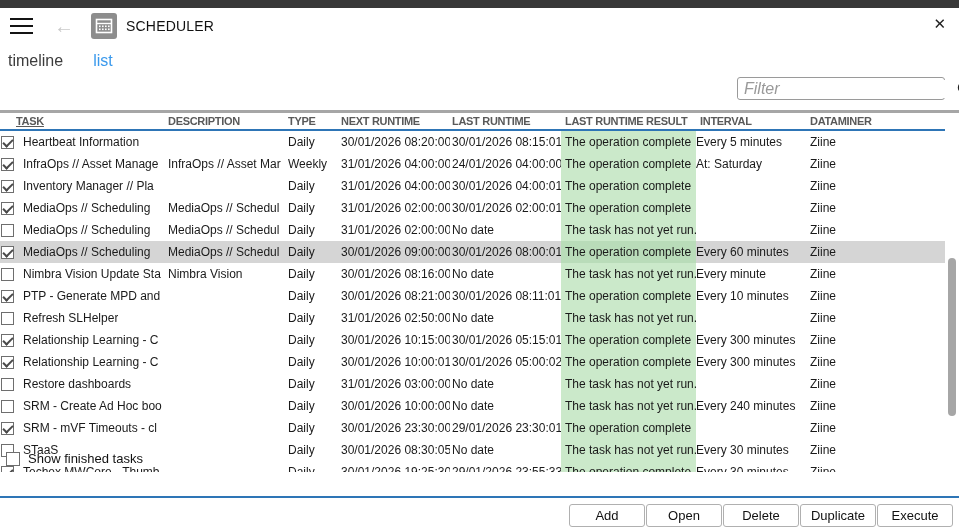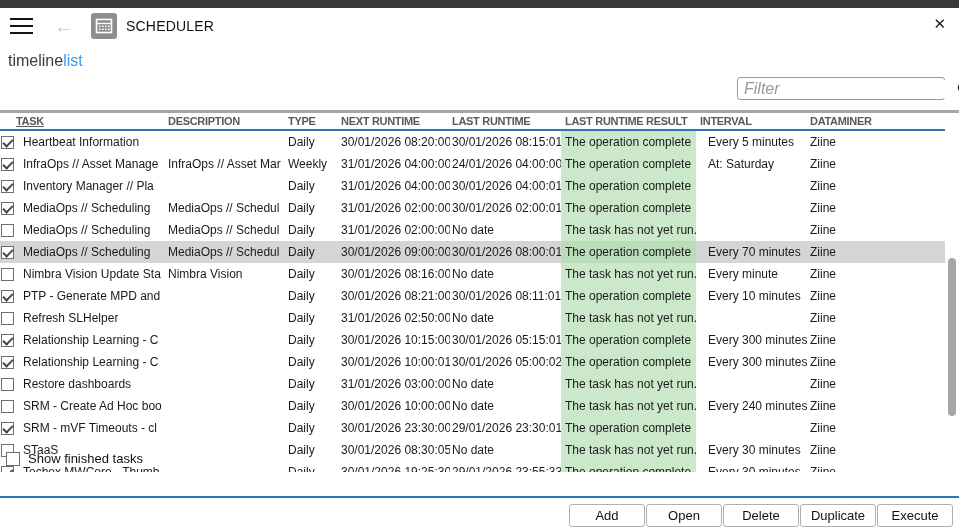--- a/index.html
+++ b/index.html
@@ -16,21 +16,21 @@
   
   .win-header { position: relative; height: 36px; display: flex; align-items: center; }
   .hamburger { margin-left: 10px; width: 23px; cursor: pointer; }
   .hamburger .bar { height: 2px; background: #141414; margin: 5px 0; }
   .back-arrow { margin-left: 21px; color: #c9c9c9; font-size: 20px; line-height: 1; cursor: default; }
   .app-icon { margin-left: 17px; width: 26px; height: 26px; }
   .app-title { margin-left: 9px; font-size: 14px; color: #111; letter-spacing: 0.2px; }
   .close-btn { position: absolute; right: 13px; top: 8px; font-size: 15px; color: #222; cursor: pointer; line-height: 1; }
 
   
-  .tabs { display: flex; margin: 8px 0 0 8px; }
+  .tabs { display: flex; margin: 8px 0 0 8px; gap: 30px; }
   .tab { font-size: 16px; color: #3c3c3c; cursor: pointer; }
   .tab.active { color: #3a99ec; }
 
   
   .filter-box {
     position: absolute; top: 77px; right: 14px; width: 208px; height: 23px;
     border: 1px solid #9a9a9a; border-radius: 3px; display: flex; align-items: center;
     background: #fff;
   }
   .filter-box input {
@@ -62,21 +62,21 @@
     grid-template-columns: 168px 118px 53px 111px 111px 135px 112px 137px;
     font-size: 12px;
   }
   .row.selected { background: #d5d5d5; }
   .row > div { white-space: nowrap; overflow: hidden; height: 22px; line-height: 22px; }
   .cell-task { display: flex; align-items: center; padding-left: 1px; }
   .cell-task .tasktext { white-space: nowrap; overflow: hidden; }
   .cell-type, .cell-next, .cell-last, .cell-dm { padding-left: 2px; }
   .cell-result { background: #cbe9ca; padding-left: 4px; }
   .row.selected .cell-result { background: #b9dcb9; }
-  .cell-interval { padding-left: 12px; }
+  .cell-interval { padding-left: 0; }
 
   
   .checkbox {
     width: 13px; height: 13px; border: 1px solid #6e6e6e; background: #fff;
     display: inline-block; position: relative; flex: 0 0 13px; margin-right: 9px;
     cursor: pointer;
   }
   .checkbox.checked::after {
     content: ""; position: absolute; left: 1px; top: 2px; width: 8px; height: 4px;
     border-left: 2px solid #4a4a4a; border-bottom: 2px solid #4a4a4a;
@@ -230,21 +230,21 @@
       <div class="row selected">
     <div class="cell-task">
       <span class="checkbox checked"></span>
       <span class="tasktext">MediaOps // Scheduling</span>
     </div>
     <div class="cell-desc">MediaOps // Schedul</div>
     <div class="cell-type">Daily</div>
     <div class="cell-next">30/01/2026 09:00:00</div>
     <div class="cell-last">30/01/2026 08:00:01</div>
     <div class="cell-result">The operation complete</div>
-    <div class="cell-interval">Every 70 minutes</div>
+    <div class="cell-interval">Every 60 minutes</div>
     <div class="cell-dm">Ziine</div>
   </div>
       <div class="row">
     <div class="cell-task">
       <span class="checkbox"></span>
       <span class="tasktext">Nimbra Vision Update Sta</span>
     </div>
     <div class="cell-desc">Nimbra Vision</div>
     <div class="cell-type">Daily</div>
     <div class="cell-next">30/01/2026 08:16:00</div>

